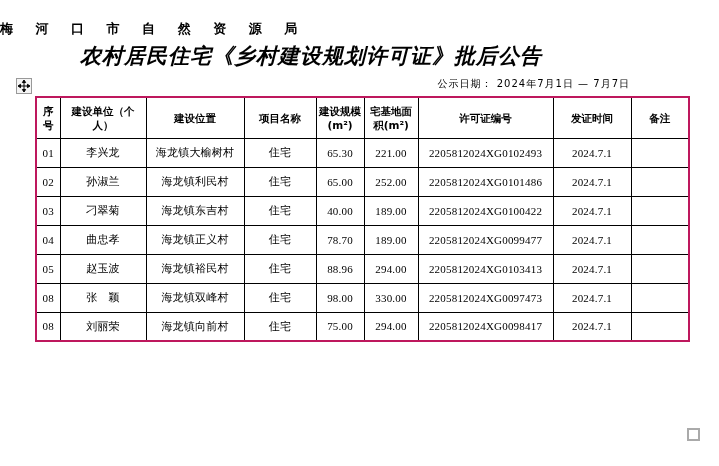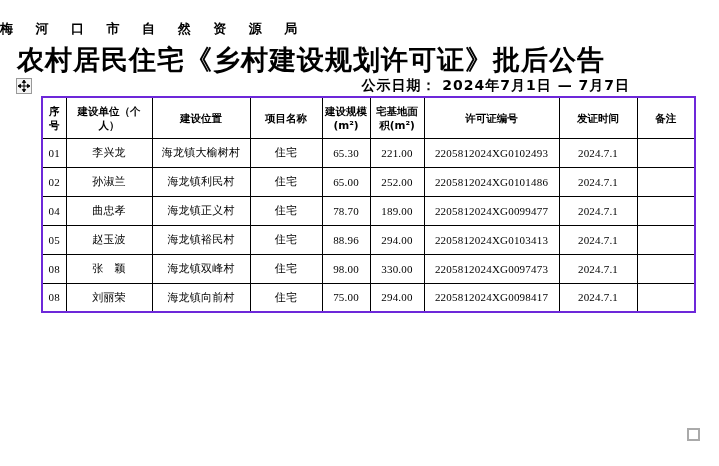--- a/index.html
+++ b/index.html
@@ -24,30 +24,31 @@
     font-size: 13px;
     font-weight: bold;
     letter-spacing: 9px;
   }
   .main-title {
     position: absolute;
     top: 42px;
     left: 0;
     width: 622px;
     text-align: center;
-    font-size: 27px;
+    font-size: 21px;
     font-weight: bold;
     letter-spacing: 1px;
+    font-style: italic;
   }
   .date-line {
     position: absolute;
     top: 77px;
     right: 89px;
-    font-size: 14px;
-    font-weight: bold;
+    font-size: 10px;
+    font-weight: normal;
     letter-spacing: 1px;
   }
   .move-handle {
     position: absolute;
     left: 16px;
     top: 78px;
     width: 14px;
     height: 14px;
     border: 1px solid #999;
     background: #f4f4f4;
@@ -61,26 +62,26 @@
     left: 687px;
     top: 428px;
     width: 9px;
     height: 9px;
     border: 2px solid #aaa;
     background: #fff;
     cursor: nwse-resize;
   }
   table.permit {
     position: absolute;
-    left: 41px;
+    left: 35px;
     top: 96px;
     border-collapse: collapse;
     table-layout: fixed;
     width: 653px;
-    border: 2px solid #6d28d9;
+    border: 2px solid #be185d;
     padding-left: 13px;
   }
   table.permit th, table.permit td {
     border: 1px solid #000;
     text-align: center;
     vertical-align: middle;
     padding: 0 1px;
     overflow: hidden;
   }
   table.permit thead tr { height: 41px; }
@@ -159,20 +160,31 @@
         <td>孙淑兰</td>
         <td>海龙镇利民村</td>
         <td>住宅</td>
         <td>65.00</td>
         <td>252.00</td>
         <td>2205812024XG0101486</td>
         <td>2024.7.1</td>
         <td></td>
       </tr>
       <tr>
+        <td>03</td>
+        <td>刁翠菊</td>
+        <td>海龙镇东吉村</td>
+        <td>住宅</td>
+        <td>40.00</td>
+        <td>189.00</td>
+        <td>2205812024XG0100422</td>
+        <td>2024.7.1</td>
+        <td></td>
+      </tr>
+      <tr>
         <td>04</td>
         <td>曲忠孝</td>
         <td>海龙镇正义村</td>
         <td>住宅</td>
         <td>78.70</td>
         <td>189.00</td>
         <td>2205812024XG0099477</td>
         <td>2024.7.1</td>
         <td></td>
       </tr>

